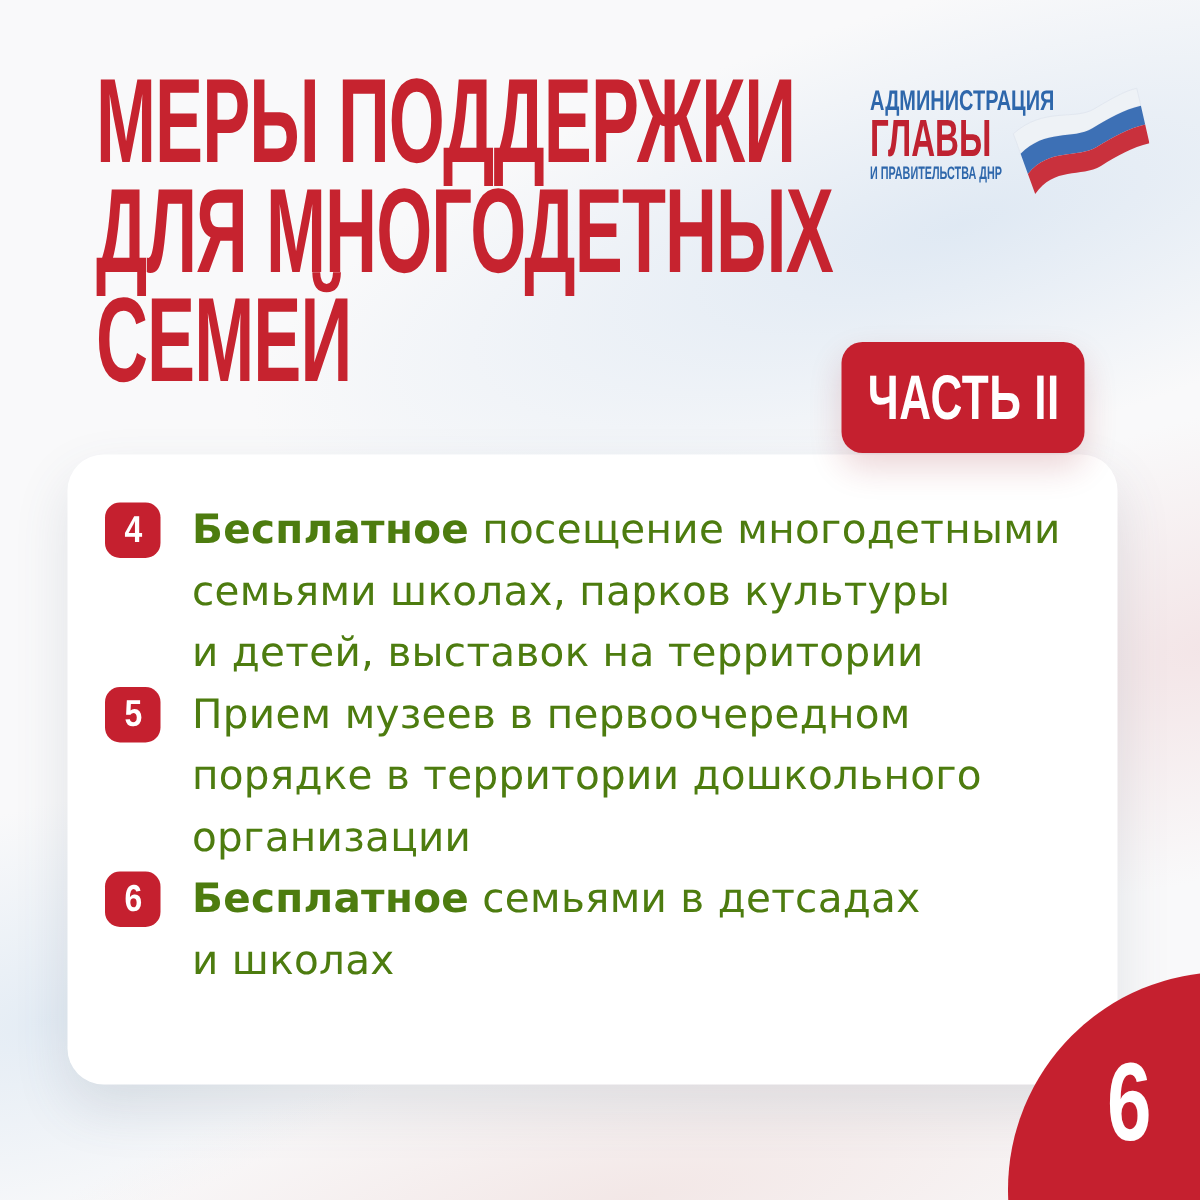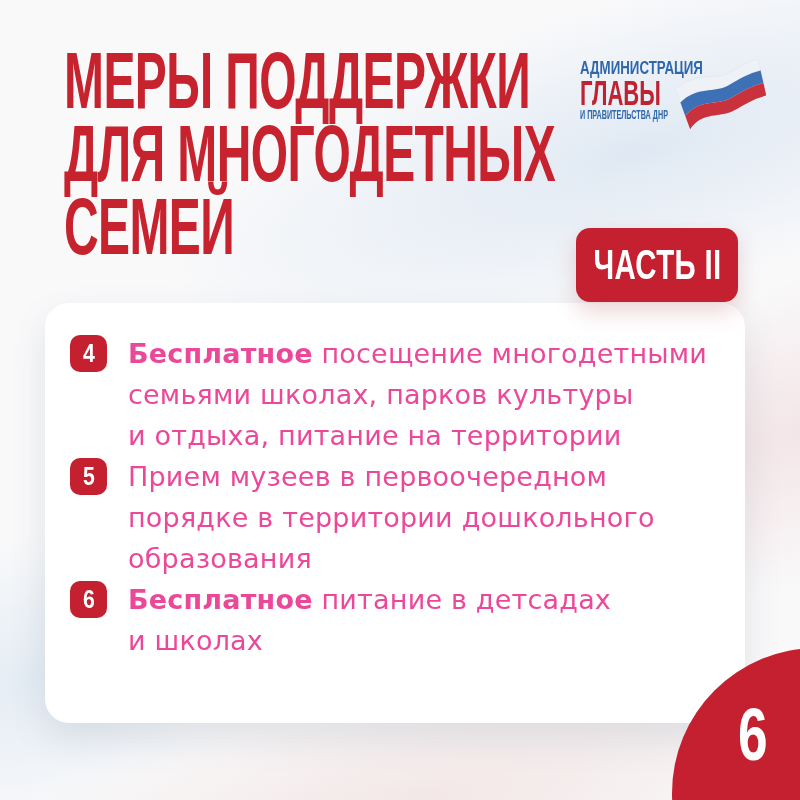--- a/index.html
+++ b/index.html
@@ -27,21 +27,21 @@
   .logo { position:absolute; left:580px; top:58px; z-index:1; }
   .logo-l1 { color:#2e67ab; font-weight:bold; font-size:19px; line-height:20px;
     transform:scaleX(0.70); transform-origin:0 0; white-space:nowrap; }
   .logo-l2 { color:#bf2231; font-weight:bold; font-size:35px; line-height:30px;
     transform:scaleX(0.63); transform-origin:0 0; white-space:nowrap; }
   .logo-l3 { color:#2e67ab; font-weight:bold; font-size:12px; line-height:13px; margin-top:1px;
     transform:scaleX(0.60); transform-origin:0 0; white-space:nowrap; }
   .flag { position:absolute; left:92px; top:-2px; width:94px; height:74px; transform:rotate(-4deg); }
 
   .part-badge {
-    position:absolute; left:576px; top:228px; width:162px; height:74px; z-index:3;
+    position:absolute; left:561px; top:228px; width:162px; height:74px; z-index:3;
     background:#c5202f; border-radius:14px; display:flex; align-items:center; justify-content:center;
     box-shadow:0 10px 22px rgba(150,30,40,0.18);
   }
   .part-badge span {
     color:#ffffff; font-weight:bold; font-size:42px; letter-spacing:0.5px;
     transform:scaleX(0.70); white-space:nowrap;
   }
 
   .card {
     position:absolute; left:45px; top:303px; width:700px; height:420px; z-index:2;
@@ -51,21 +51,21 @@
   }
   .item { display:flex; align-items:flex-start; }
   .num-badge {
     flex:none; width:37px; height:37px; margin-top:2px; margin-right:21px;
     background:#c5202f; border-radius:10px;
     display:flex; align-items:center; justify-content:center;
   }
   .num-badge span { color:#fff; font-weight:bold; font-size:25px; transform:scaleX(0.85); }
   .item-text {
     font-family:"DejaVu Sans", sans-serif;
-    font-size:27px; line-height:41px; color:#ec4899; letter-spacing:0.2px;
+    font-size:27px; line-height:41px; color:#4d7c0f; letter-spacing:0.2px;
   }
   .item-text .b { font-weight:bold; }
 
   .page-circle {
     position:absolute; left:672px; top:648px; width:290px; height:290px; z-index:2;
     background:#c5202f; border-radius:50%;
   }
   .page-circle span {
     position:absolute; left:66px; top:44px; color:#ffffff; font-weight:bold; font-size:74px;
     transform:scaleX(0.72); transform-origin:0 0;
@@ -102,41 +102,41 @@
 
 <section class="card">
 
   <div class="item">
     <div class="num-badge">
       <span>4</span>
     </div>
     <div class="item-text">
       <div><span class="b">Бесплатное</span><span> посещение многодетными</span></div>
       <div>семьями школах, парков культуры</div>
-      <div>и отдыха, питание на территории</div>
+      <div>и детей, выставок на территории</div>
     </div>
   </div>
 
   <div class="item">
     <div class="num-badge">
       <span>5</span>
     </div>
     <div class="item-text">
       <div>Прием музеев в первоочередном</div>
       <div>порядке в территории дошкольного</div>
-      <div>образования</div>
+      <div>организации</div>
     </div>
   </div>
 
   <div class="item">
     <div class="num-badge">
       <span>6</span>
     </div>
     <div class="item-text">
-      <div><span class="b">Бесплатное</span><span> питание в детсадах</span></div>
+      <div><span class="b">Бесплатное</span><span> семьями в детсадах</span></div>
       <div>и школах</div>
     </div>
   </div>
 
 </section>
 
 <div class="page-circle">
   <span>6</span>
 </div>
 

